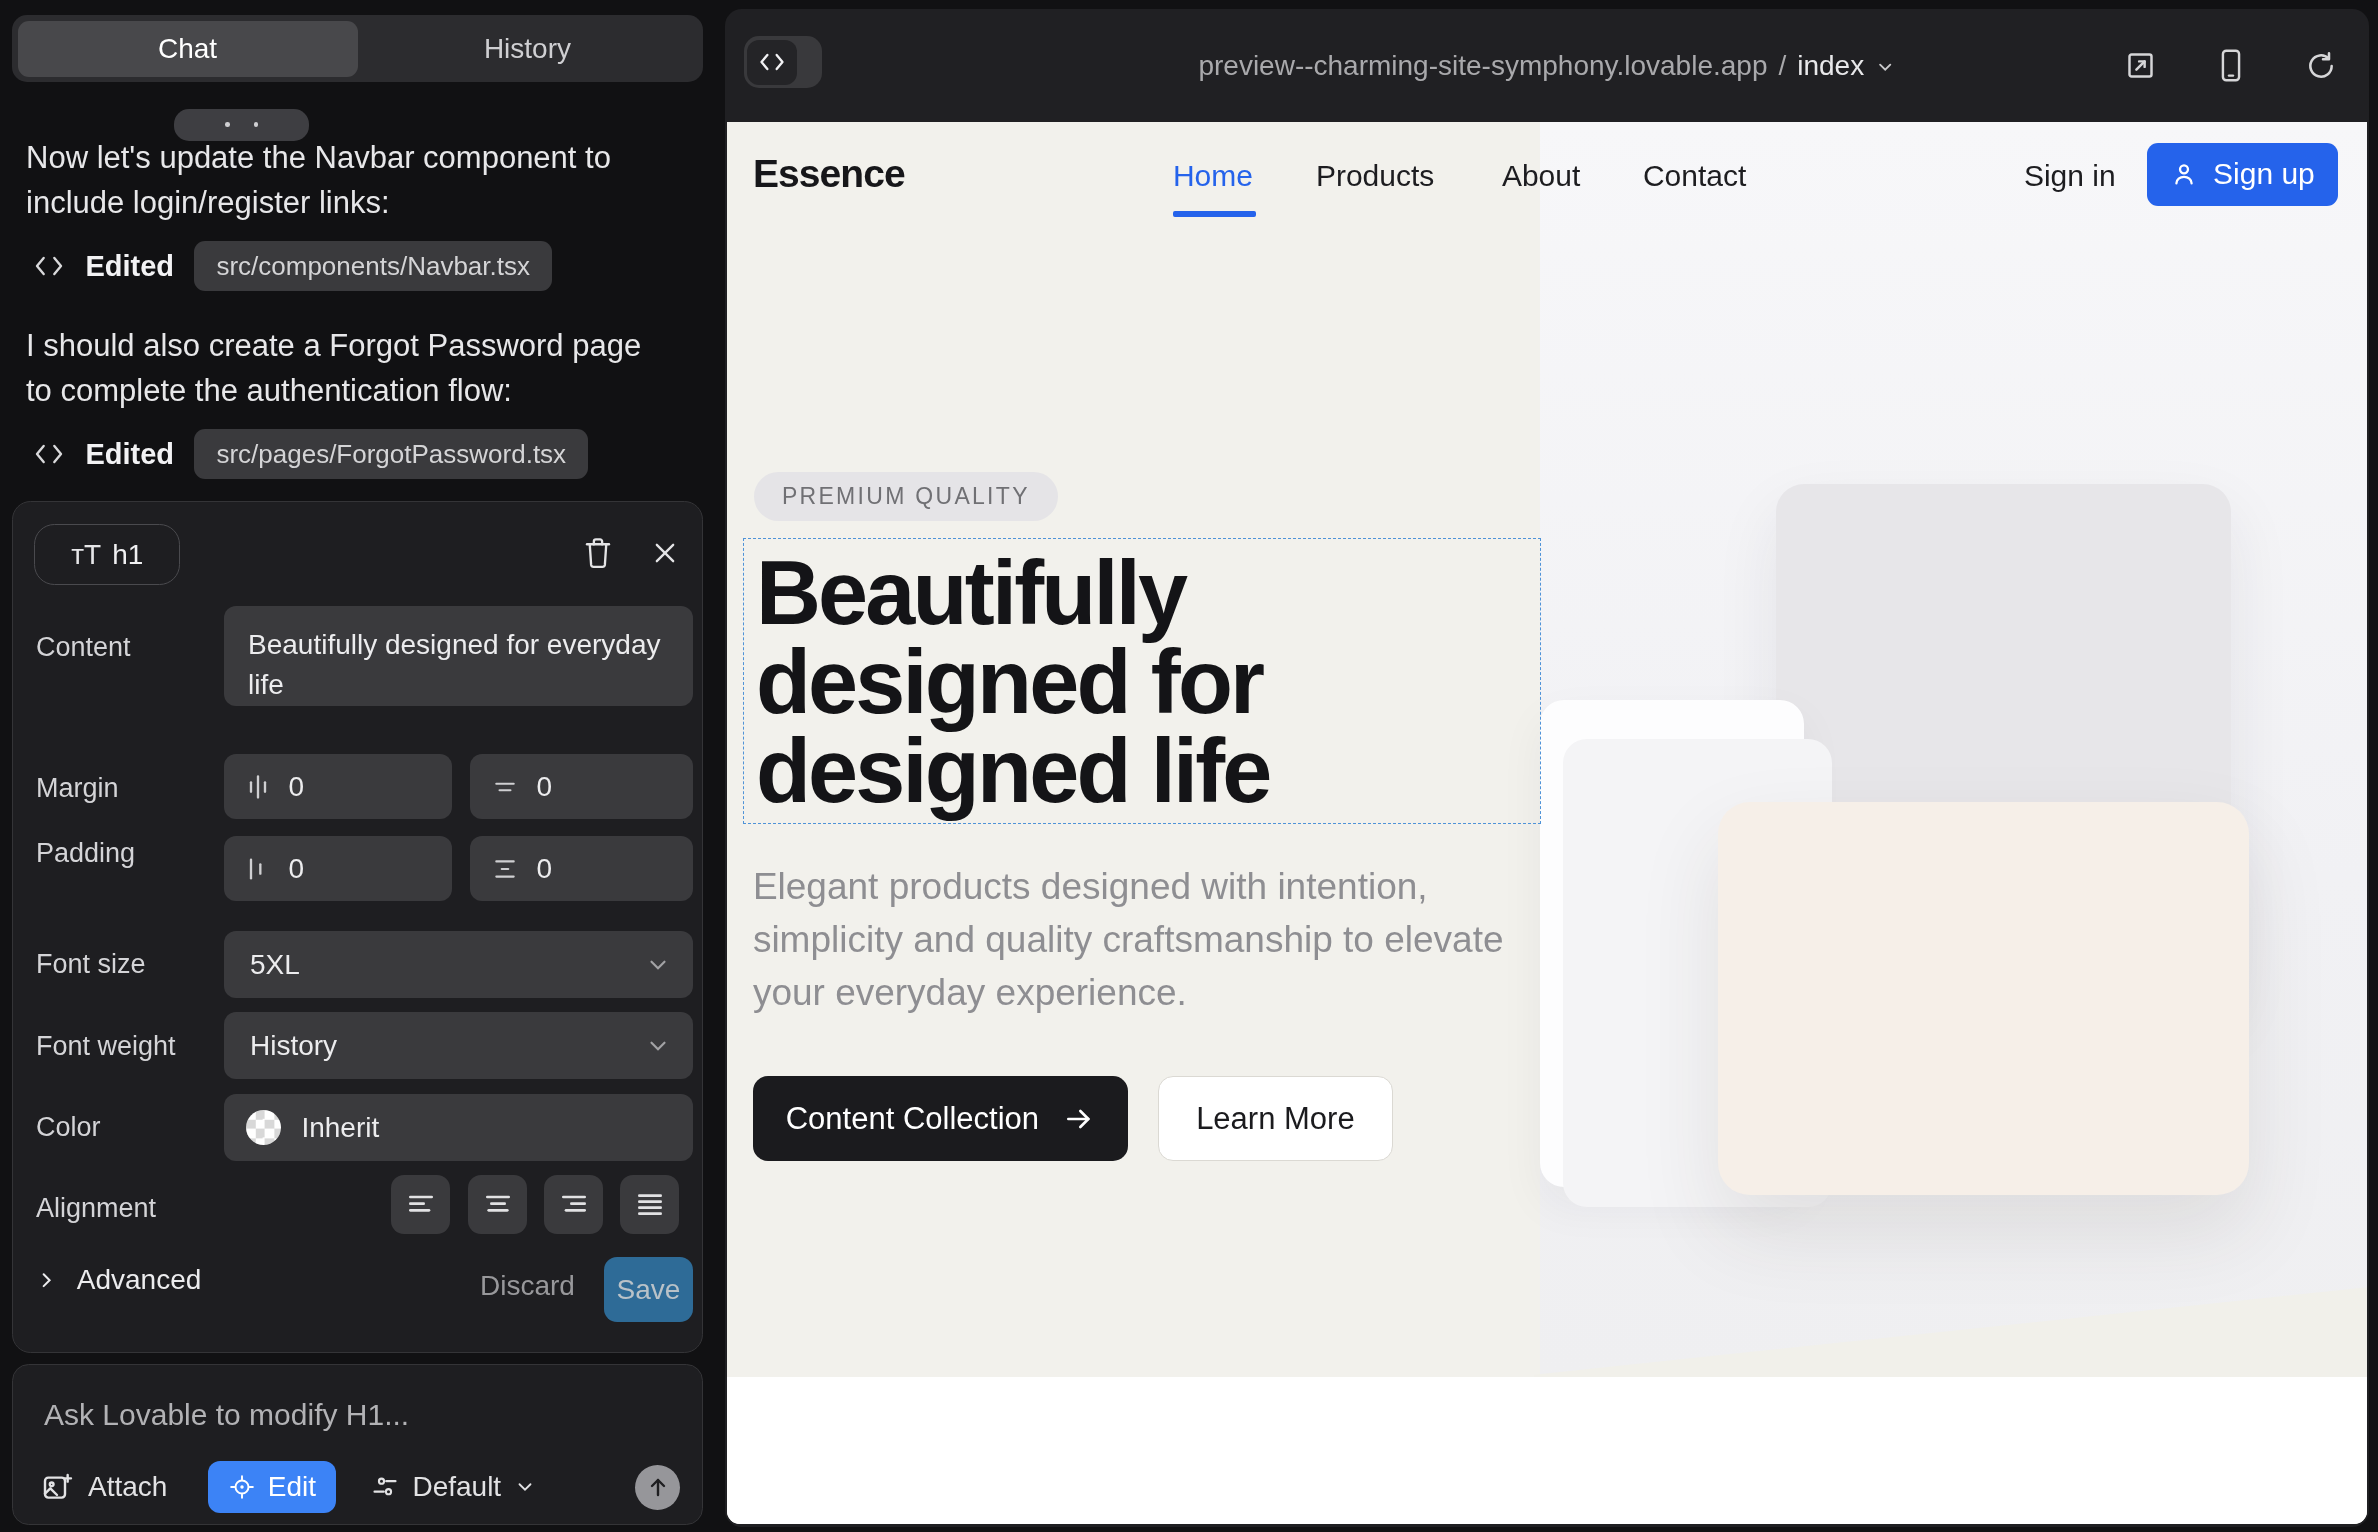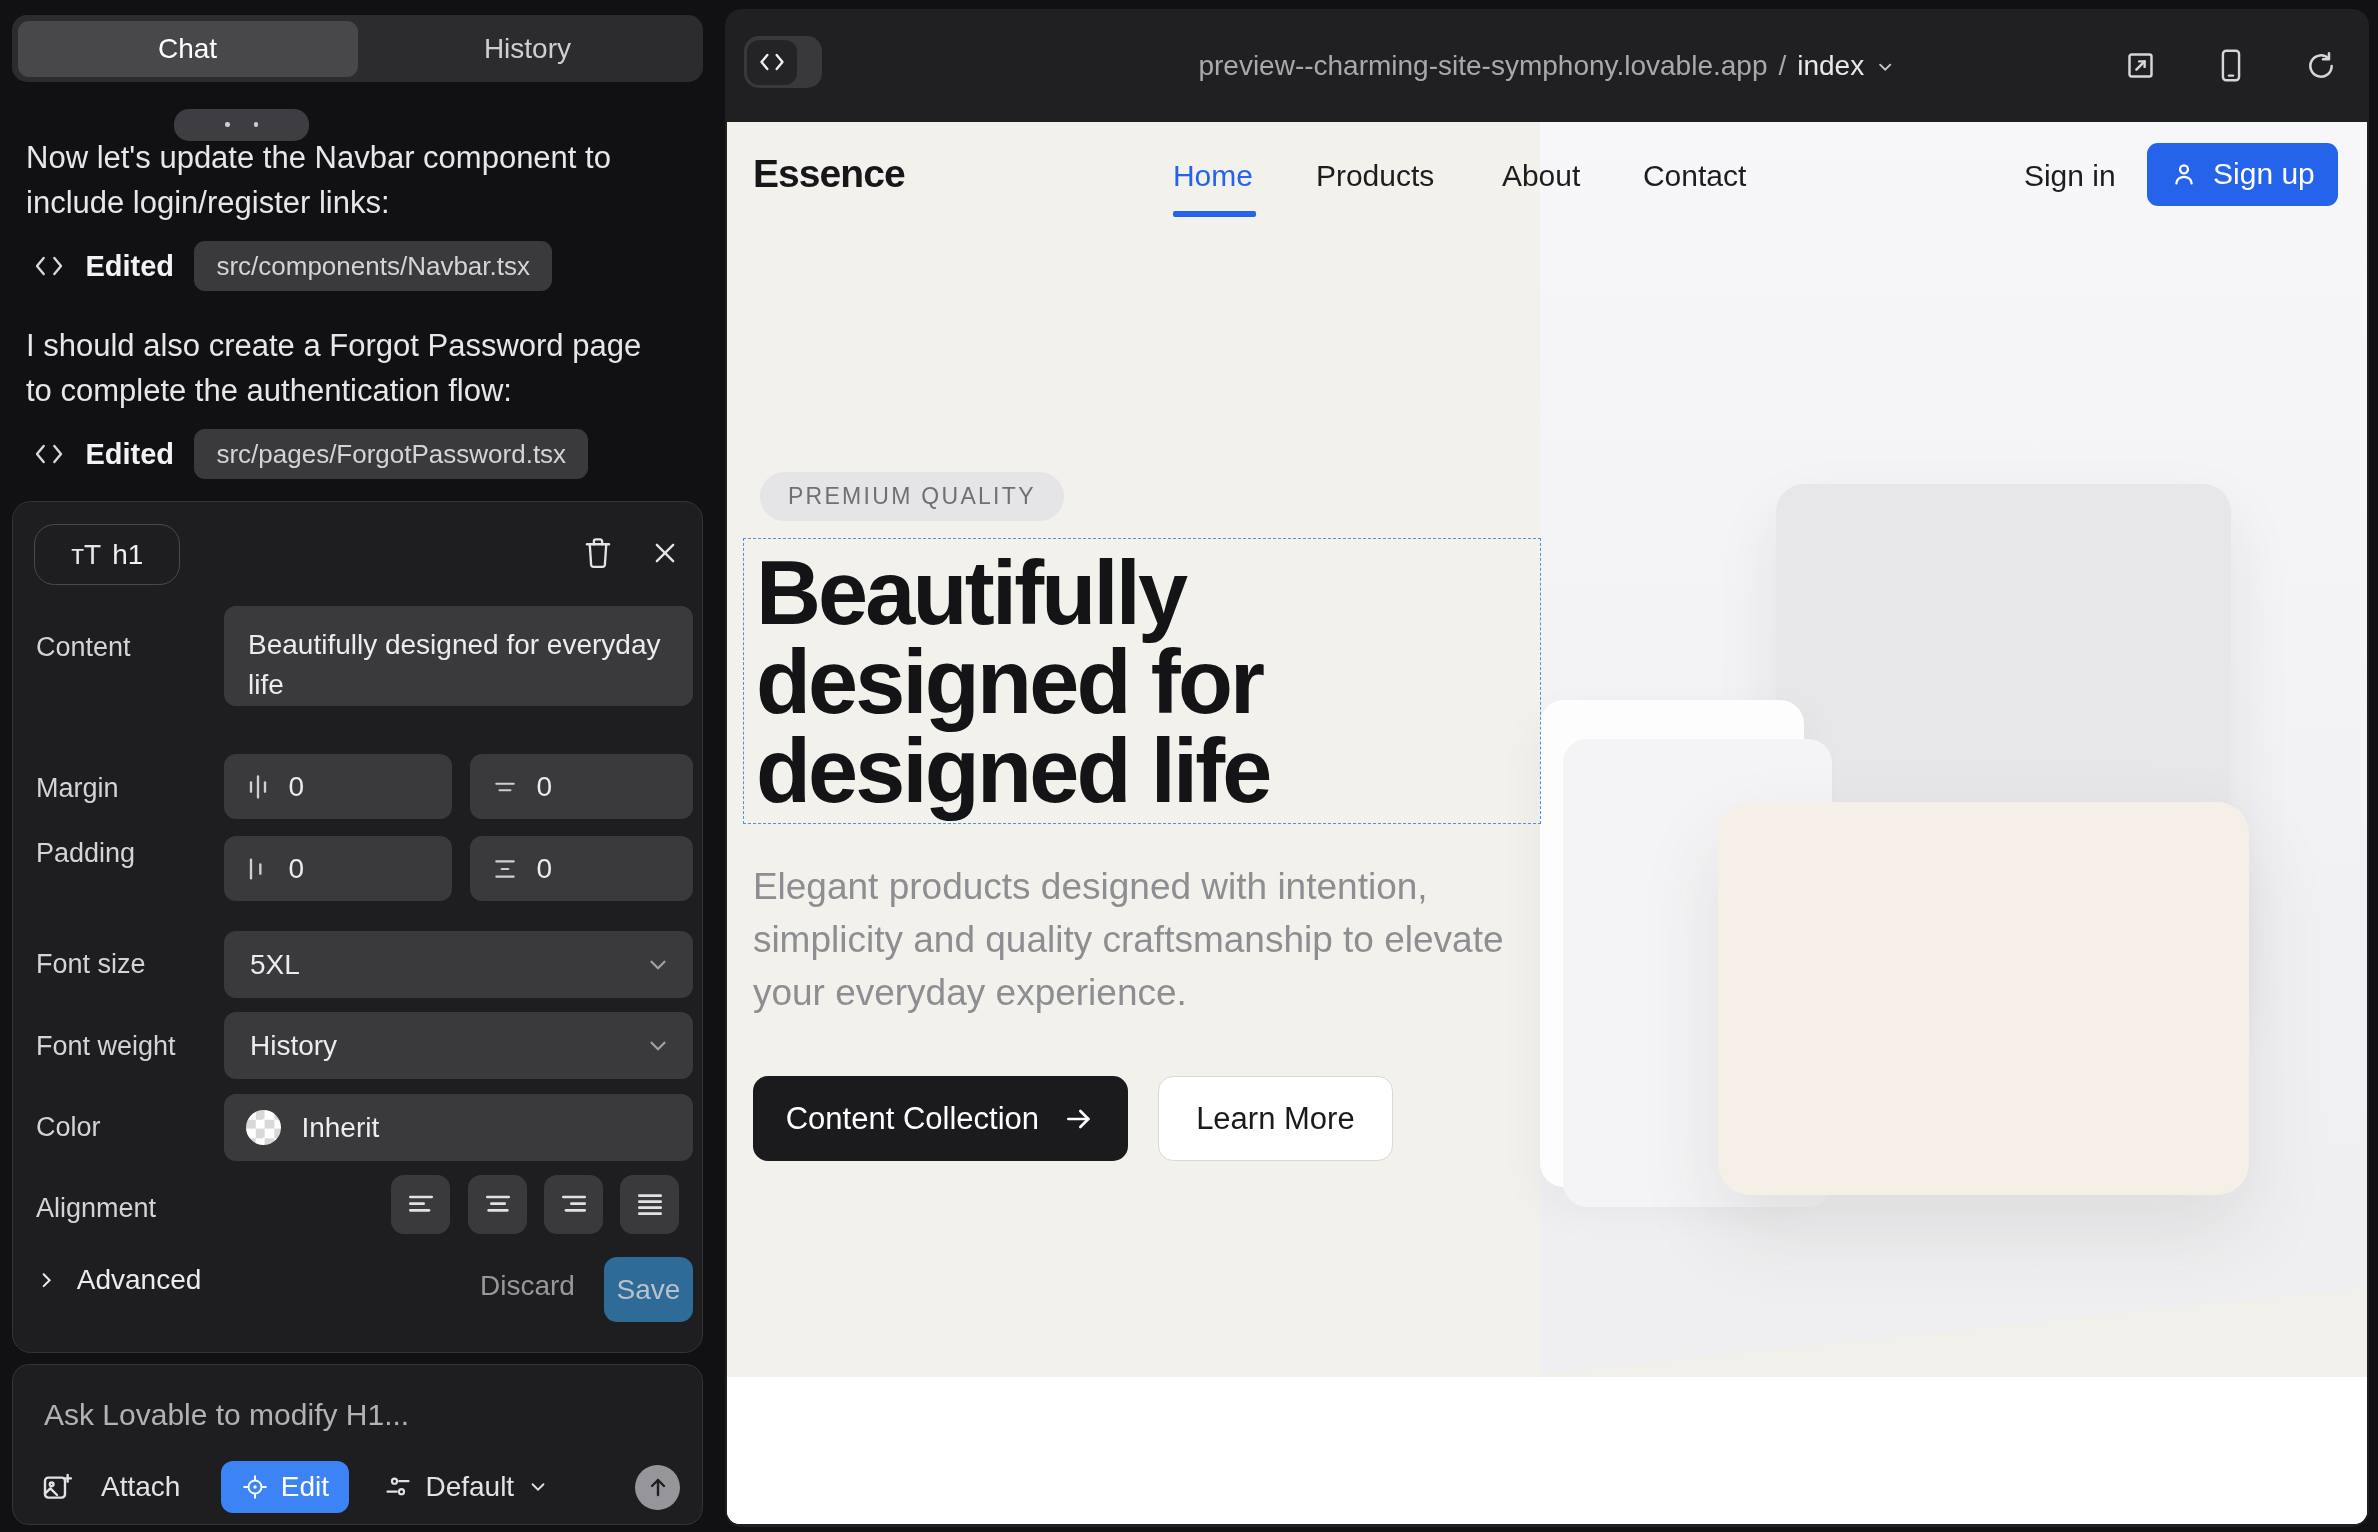--- a/index.html
+++ b/index.html
@@ -33,21 +33,21 @@
   .swatch{width:35px;height:35px;border-radius:50%;margin:0 20.4px 0 22px;background:#fff conic-gradient(#d8d8d8 0 25%,#fff 0 50%,#d8d8d8 0 75%,#fff 0);background-size:18.6px 18.6px;}
   .align-btn{position:absolute;width:59px;height:59px;border-radius:13px;background:#3a3a3d;display:flex;align-items:center;justify-content:center;color:#e2e2e4;cursor:pointer;}
   .adv{position:absolute;left:23px;top:762px;display:flex;align-items:center;gap:20.4px;color:#ececee;font-size:28px;cursor:pointer;}
   .discard{position:absolute;left:467px;top:768px;font-size:28px;color:#98989b;cursor:pointer;}
   .save{position:absolute;left:591px;top:755px;width:89px;height:65px;border-radius:13px;background:#2e6b97;color:#b9c2c8;font-size:28px;display:flex;align-items:center;justify-content:center;cursor:pointer;}
 
   
   .composer{position:absolute;left:12px;top:1364px;width:691px;height:161px;background:#1e1e21;border:0.9px solid #343437;border-radius:16.7px;}
   .composer .ph{position:absolute;left:31px;top:33px;font-size:30px;color:#b2b2b5;}
   .c-row{position:absolute;left:28px;right:22px;top:96px;height:52px;display:flex;align-items:center;}
-  .c-attach{display:flex;align-items:center;gap:28px;color:#e2e2e4;font-size:28px;cursor:pointer;}
+  .c-attach{display:flex;align-items:center;gap:15px;color:#e2e2e4;font-size:28px;cursor:pointer;}
   .c-edit{margin-left:41px;height:52px;padding:0 20.4px;border-radius:12px;background:#3c83f6;color:#fff;display:flex;align-items:center;gap:13px;font-size:28px;cursor:pointer;}
   .c-default{margin-left:35px;display:flex;align-items:center;gap:13px;color:#e2e2e4;font-size:28px;cursor:pointer;}
   .c-send{margin-left:auto;width:45px;height:45px;border-radius:50%;background:#96969a;color:#1e1e21;display:flex;align-items:center;justify-content:center;cursor:pointer;}
 
   
   .browser{position:absolute;left:725px;top:9.3px;width:1644px;height:1518px;background:#202023;border-radius:16.7px;}
   .chrome{position:absolute;left:0;top:0;right:0;height:113px;}
   .code-toggle{position:absolute;left:18.6px;top:27px;width:78px;height:52px;background:#39393c;border-radius:15px;cursor:pointer;}
   .code-toggle .seg{position:absolute;left:3.7px;top:3.7px;width:50px;height:45px;background:#242427;border-radius:12px;display:flex;align-items:center;justify-content:center;color:#f2f2f4;}
   .urlbar{position:absolute;left:278px;right:278px;top:0;height:113px;display:flex;align-items:center;justify-content:center;gap:11px;font-size:28px;}
@@ -69,21 +69,21 @@
   .white-section{position:absolute;left:0;top:1255px;width:1640px;height:148px;background:#ffffff;}
 
   .site-nav{position:absolute;left:0;top:0;width:1640px;height:139px;}
   .logo{position:absolute;left:26px;top:30px;font-size:39px;font-weight:700;color:#17171a;letter-spacing:-0.9px;}
   .nav-link{position:absolute;top:37px;font-size:30px;color:#1d1d20;cursor:pointer;}
   .nav-link.active{color:#2563eb;}
   .nav-underline{position:absolute;left:446px;top:89px;width:83px;height:5.6px;background:#2563eb;border-radius:1.9px;}
   .signin{position:absolute;left:1297px;top:37px;font-size:30px;color:#1d1d20;cursor:pointer;}
   .signup{position:absolute;left:1420px;top:20.4px;width:191px;height:63px;border-radius:11px;background:#2563eb;color:#fff;display:flex;align-items:center;justify-content:center;gap:15px;font-size:30px;cursor:pointer;}
 
-  .hero-badge{position:absolute;left:33px;top:350px;height:49px;border-radius:25px;background:#e5e4e7;display:flex;align-items:center;padding:0 28px;font-size:23px;letter-spacing:2.3px;color:#707074;}
+  .hero-badge{position:absolute;left:27px;top:350px;height:49px;border-radius:25px;background:#e5e4e7;display:flex;align-items:center;padding:0 28px;font-size:23px;letter-spacing:2.3px;color:#707074;}
   .sel-box{position:absolute;left:16px;top:416px;width:798px;height:286px;border:1.9px dashed #4f93d8;}
   .hero-h1{position:absolute;left:29px;top:427px;font-size:90px;line-height:89px;font-weight:600;color:#141417;letter-spacing:-2.8px;}
   .hero-p{position:absolute;left:26px;top:738px;width:751px;font-size:37px;line-height:53px;color:#8e8e92;}
   .cta-dark{position:absolute;left:26px;top:954px;width:375px;height:85px;border-radius:15px;background:#1b1b1e;color:#fff;font-size:31px;display:flex;align-items:center;justify-content:center;gap:24px;cursor:pointer;}
   .cta-light{position:absolute;left:431px;top:954px;width:235px;height:85px;border-radius:15px;background:#fff;border:1.9px solid #dbd9d3;color:#1b1b1e;font-size:31px;display:flex;align-items:center;justify-content:center;cursor:pointer;}
   svg{display:block;}
 </style>
 </head>
 <body>
 

